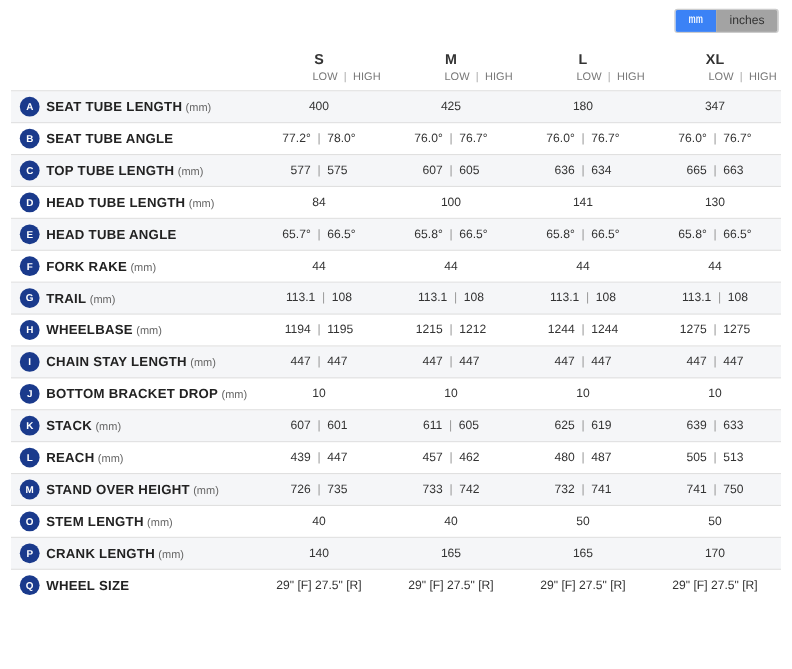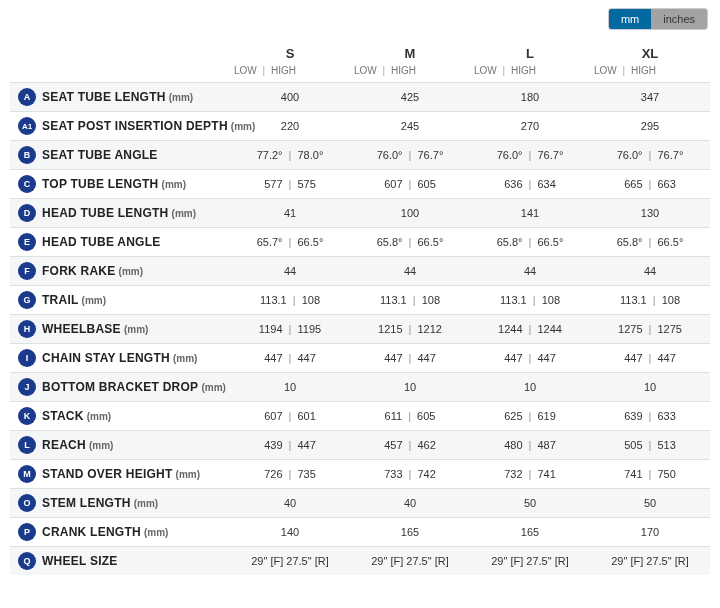--- a/index.html
+++ b/index.html
@@ -22,22 +22,23 @@
     .unit-btn {
       padding: 4px 12px;
       font-size: 11px;
       cursor: pointer;
       border: none;
       background: #a3a3a3;
       color: #333;
     }
     
     .unit-btn.active {
-      background: #0369a1;
+      background: #3b82f6;
       color: #fff;
+      font-family: Liberation Mono, monospace;
     }
     
     .table-container {
       padding: 0 10px 10px 10px;
     }
     
     table {
       width: 100%;
       border-collapse: collapse;
       font-size: 11px;
@@ -46,21 +47,21 @@
     .header-row-sizes td {
       text-align: center;
       font-weight: bold;
       font-size: 13px;
       color: #333;
       padding: 8px 4px 2px 4px;
       background: #fff;
     }
     
     .header-row-lowhigh td {
-      text-align: left;
+      text-align: right;
       font-size: 10px;
       color: #777;
       padding: 2px 4px 6px 4px;
       background: #fff;
     }
     
     .header-row-lowhigh .sep {
       color: #aaa;
       margin: 0 3px;
     }
@@ -99,21 +100,21 @@
     
     .row-name {
       font-weight: bold;
       font-size: 12px;
       color: #222;
       text-transform: uppercase;
       letter-spacing: 0.02em;
     }
     
     .row-unit {
-      font-weight: bold;
+      font-weight: normal;
       font-size: 10px;
       color: #666;
     }
     
     td.data-cell {
       text-align: center;
       padding: 5px 4px;
       color: #333;
       font-size: 11px;
     }
@@ -161,30 +162,20 @@
             <span class="badge badge-blue">A</span>
             <span><span class="row-name">SEAT TUBE LENGTH</span> <span class="row-unit">(mm)</span></span>
           </td>
           <td class="data-cell">400</td>
           <td class="data-cell">425</td>
           <td class="data-cell">180</td>
           <td class="data-cell">347</td>
         </tr>
         <tr class="data-row">
           <td class="row-label-td col-label" style="display: flex; align-items: center; gap: 6px; padding: 5px 4px 5px 8px;">
-            <span class="badge badge-blue" style="font-size: 8px;">A1</span>
-            <span><span class="row-name">SEAT POST INSERTION DEPTH</span> <span class="row-unit">(mm)</span></span>
-          </td>
-          <td class="data-cell">220</td>
-          <td class="data-cell">245</td>
-          <td class="data-cell">270</td>
-          <td class="data-cell">295</td>
-        </tr>
-        <tr class="data-row">
-          <td class="row-label-td col-label" style="display: flex; align-items: center; gap: 6px; padding: 5px 4px 5px 8px;">
             <span class="badge badge-blue">B</span>
             <span><span class="row-name">SEAT TUBE ANGLE</span></span>
           </td>
           <td class="data-cell">77.2° <span class="separator">|</span> 78.0°</td>
           <td class="data-cell">76.0° <span class="separator">|</span> 76.7°</td>
           <td class="data-cell">76.0° <span class="separator">|</span> 76.7°</td>
           <td class="data-cell">76.0° <span class="separator">|</span> 76.7°</td>
         </tr>
         <tr class="data-row">
           <td class="row-label-td col-label" style="display: flex; align-items: center; gap: 6px; padding: 5px 4px 5px 8px;">
@@ -194,21 +185,21 @@
           <td class="data-cell">577 <span class="separator">|</span> 575</td>
           <td class="data-cell">607 <span class="separator">|</span> 605</td>
           <td class="data-cell">636 <span class="separator">|</span> 634</td>
           <td class="data-cell">665 <span class="separator">|</span> 663</td>
         </tr>
         <tr class="data-row">
           <td class="row-label-td col-label" style="display: flex; align-items: center; gap: 6px; padding: 5px 4px 5px 8px;">
             <span class="badge badge-blue">D</span>
             <span><span class="row-name">HEAD TUBE LENGTH</span> <span class="row-unit">(mm)</span></span>
           </td>
-          <td class="data-cell">41</td>
+          <td class="data-cell">84</td>
           <td class="data-cell">100</td>
           <td class="data-cell">141</td>
           <td class="data-cell">130</td>
         </tr>
         <tr class="data-row">
           <td class="row-label-td col-label" style="display: flex; align-items: center; gap: 6px; padding: 5px 4px 5px 8px;">
             <span class="badge badge-blue">E</span>
             <span><span class="row-name">HEAD TUBE ANGLE</span></span>
           </td>
           <td class="data-cell">65.7° <span class="separator">|</span> 66.5°</td>

